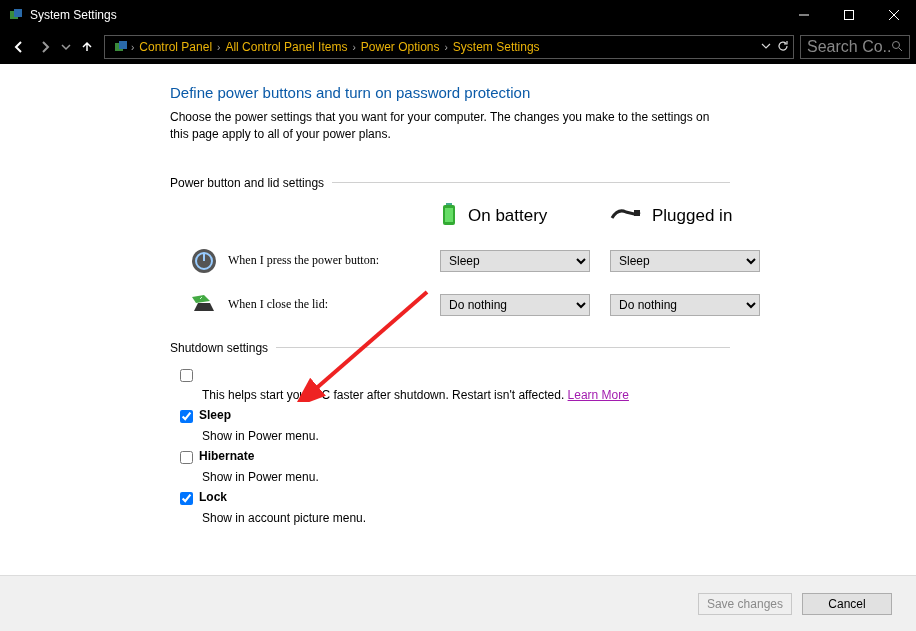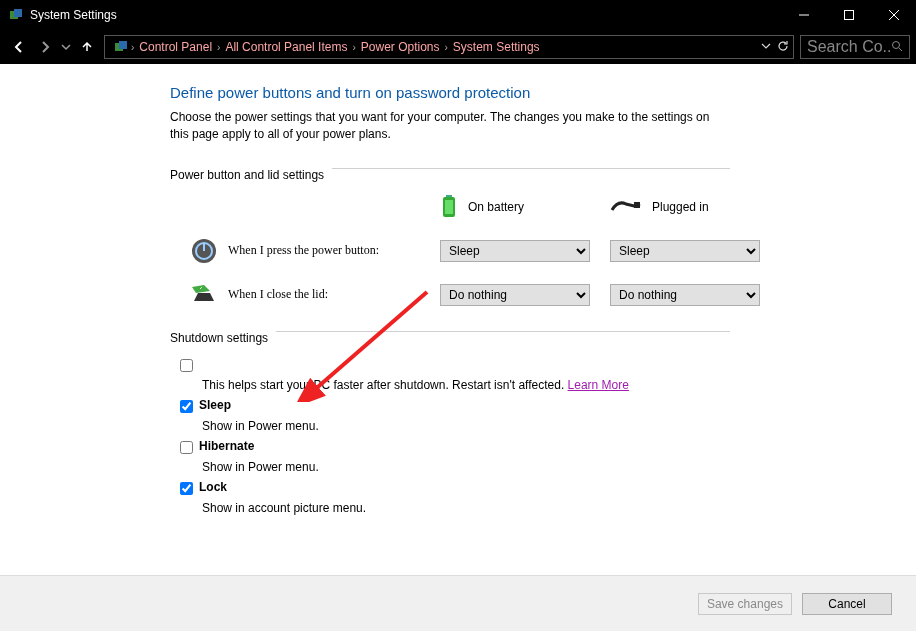--- a/index.html
+++ b/index.html
@@ -39,21 +39,21 @@
   .small-icon { width:16px; height:16px; margin-left:4px; }
   .breadcrumb-bar {
     flex: 1;
     height: 24px;
     border: 1px solid #555;
     background: #000;
     display: flex; align-items: center;
     padding: 0 4px;
     margin: 0 6px 0 4px;
   }
-  .bc-item { color: #fca5a5; padding: 0 3px; cursor: pointer; white-space: nowrap; font-size:12px;}
+  .bc-item { color: #eab308; padding: 0 3px; cursor: pointer; white-space: nowrap; font-size:12px;}
   .bc-sep { color: #aaa; padding: 0 2px; font-size:10px;}
   .bc-end { flex:1; display:flex; justify-content:flex-end; align-items:center; gap:6px;}
   .bc-tool { color:#fff; cursor:pointer; opacity:.85;}
   .search-box {
     width: 110px; height: 24px; border: 1px solid #555; background:#000;
     display:flex; align-items:center; padding:0 6px; color:#888;
   }
   .search-box input {
     background: transparent; border: none; color: #ccc; width: 100%; font-size:16px;
     outline: none;
@@ -70,36 +70,36 @@
   .content-inner {
     padding: 20px 40px 20px 170px;
     width: 770px;
   }
   h1.page-title {
     color: #0a5aa8;
     font-weight: 400;
     font-size: 15px;
     margin-bottom: 8px;
   }
-  .desc { font-size:12px; line-height:1.4; margin-bottom:25px; max-width:560px;}
+  .desc { font-size:12px; line-height:1.4; margin-bottom:33px; max-width:560px;}
   .section-label {
-    font-size:12px; display:flex; align-items:flex-start; margin-bottom:12px;
+    font-size:12px; display:flex; align-items:center; margin-bottom:12px;
     gap:8px;
   }
   .section-label .line { flex:1; height:1px; background:#d0d0d0; }
   .grid {
     display:grid;
     grid-template-columns: 230px 150px 150px;
     column-gap:20px;
     row-gap:16px;
     align-items:center;
     margin-left:20px;
     margin-bottom:22px;
   }
-  .grid .col-header { display:flex; align-items:center; gap:10px; font-size:12px; }
+  .grid .col-header { display:flex; align-items:center; gap:10px; font-size:17px; }
   .row-label { display:flex; align-items:center; gap:10px; font-size:12px;font-family:Liberation Serif, serif; }
   .row-icon { width:28px; height:28px; display:flex; align-items:center; justify-content:center;}
   select {
     width: 150px; height: 22px; font-size:12px;
     border: 1px solid #adadad; background: #e1e1e1;
     padding: 0 4px;
   }
   .shutdown-list { margin-left:10px; }
   .cb-item { display:flex; align-items:flex-start; gap:6px; margin-bottom:6px;}
   .cb-item input { margin-top:2px;}

